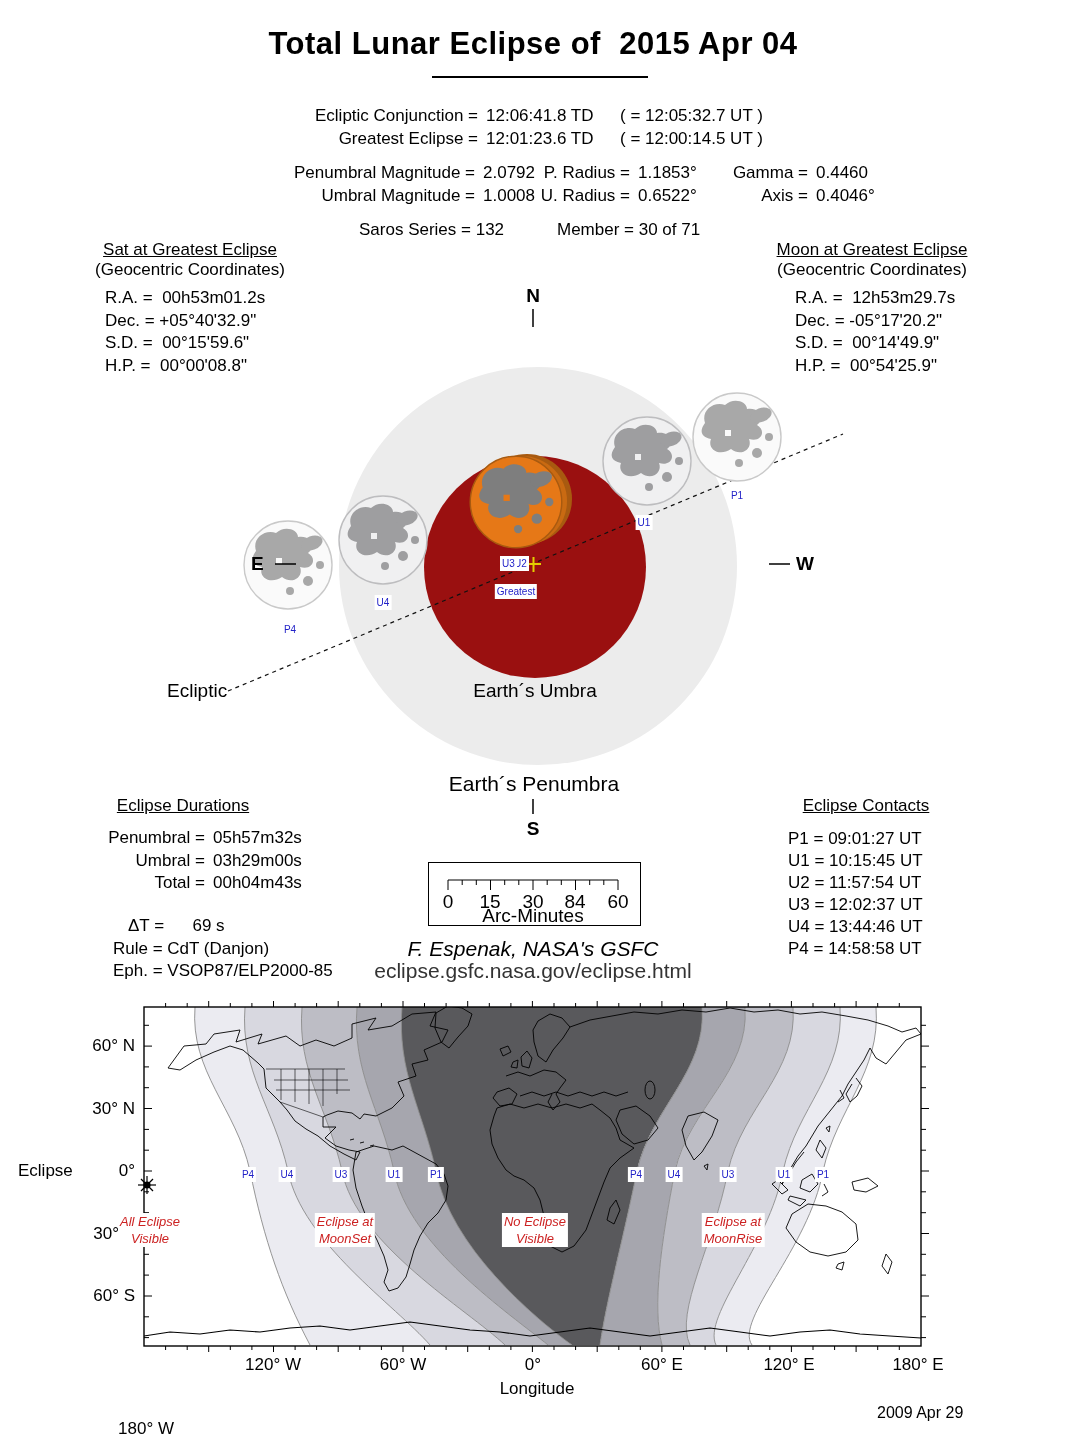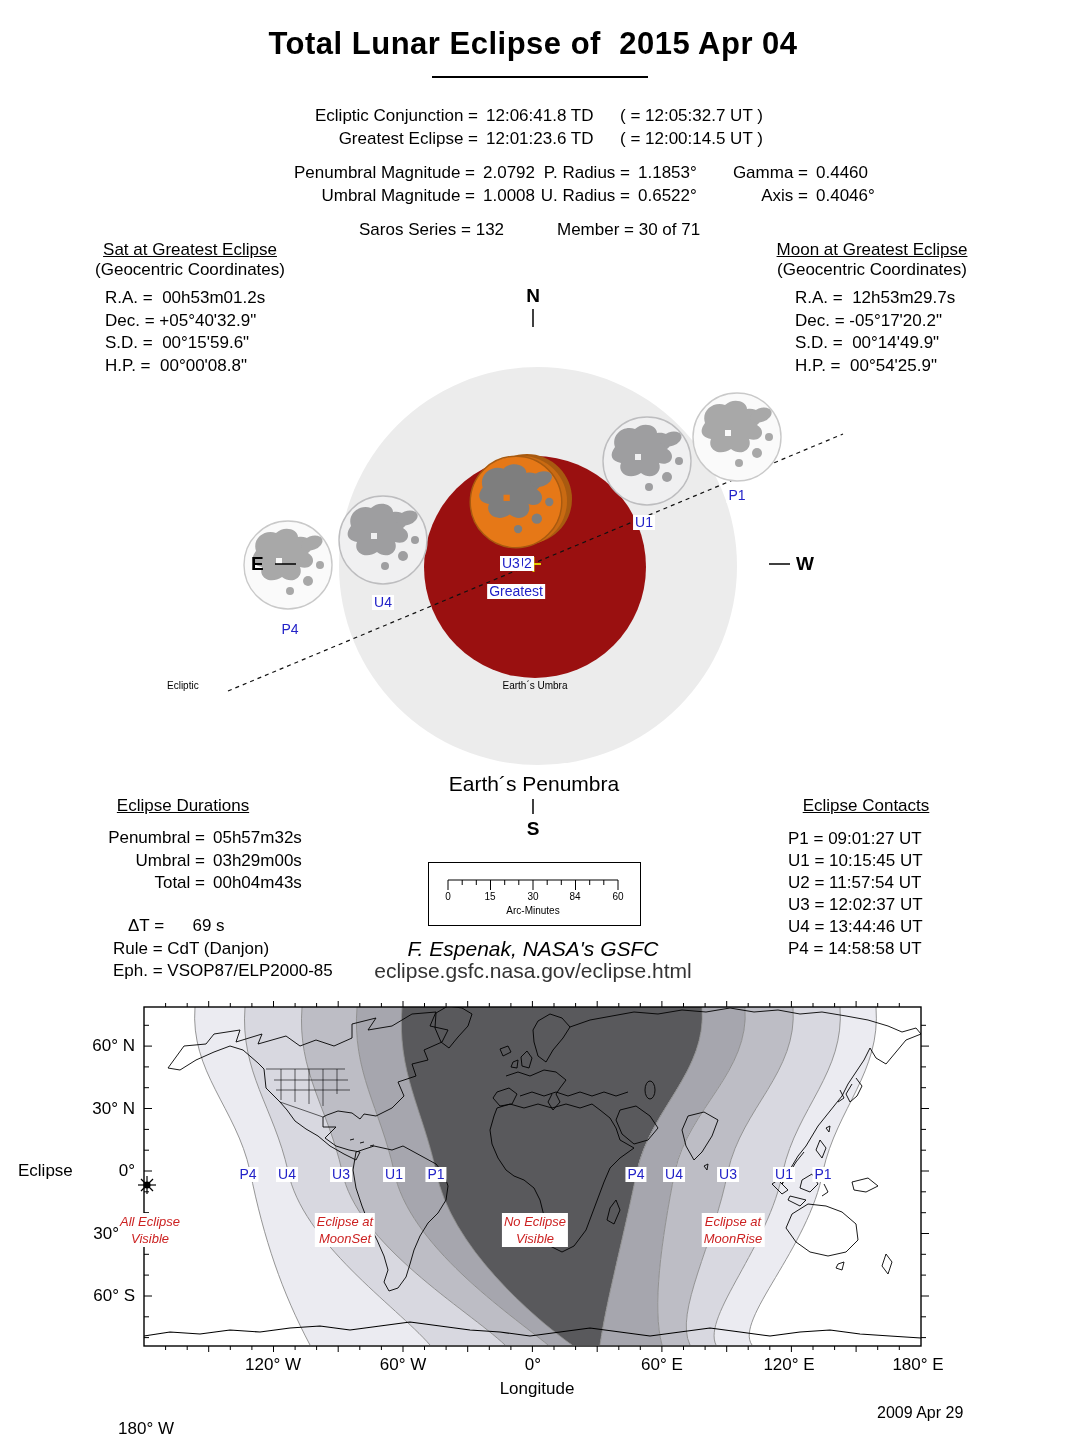--- a/index.html
+++ b/index.html
@@ -4,24 +4,24 @@
 <style>
   html,body{margin:0;padding:0}
   body{width:1082px;height:1446px;position:relative;background:#fff;
        font-family:"Liberation Sans",sans-serif;color:#000;overflow:hidden}
   .abs{position:absolute;white-space:pre;line-height:1.05}
   .ctr{transform:translateX(-50%)}
   .b{font-weight:normal}
   .u{text-decoration:underline}
   .f17{font-size:17px}
   .f16{font-size:21px}
-  .f15{font-size:10px}
+  .f15{font-size:19px}
   .f12{font-size:16px}
   .title{font-size:31px;font-weight:bold;letter-spacing:.5px}
-  .bluelab{position:absolute;background:#fff;color:#2222c8;font-size:14px;
+  .bluelab{position:absolute;background:#fff;color:#2222c8;font-size:10px;
            padding:0 2px;line-height:15px;white-space:pre}
   .redlab{position:absolute;color:#cc2222;font-style:italic;font-size:13px;
           text-align:center;line-height:17px;background:#fff;padding:0 2px;white-space:pre}
   .compass{font-size:19px;font-weight:bold}
   .moon-outer{--disc:#fafafa;--maria:#a8a8a8;--rim:#c9c9c9}
   .moon-pen{--disc:#f0f0f1;--maria:#9e9ea0;--rim:#bdbdbf}
   .moon-total{--disc:#e67817;--maria:#7e7e7e;--rim:#a85a10}
   svg{position:absolute}
   .scalebox{position:absolute;border:1px solid #000;background:#fff}
 </style>

